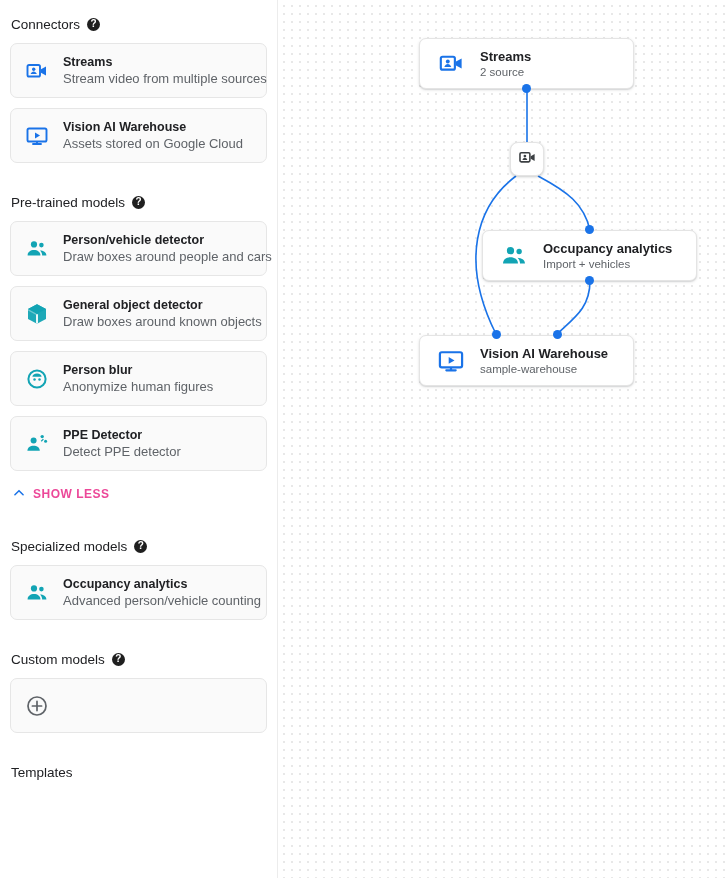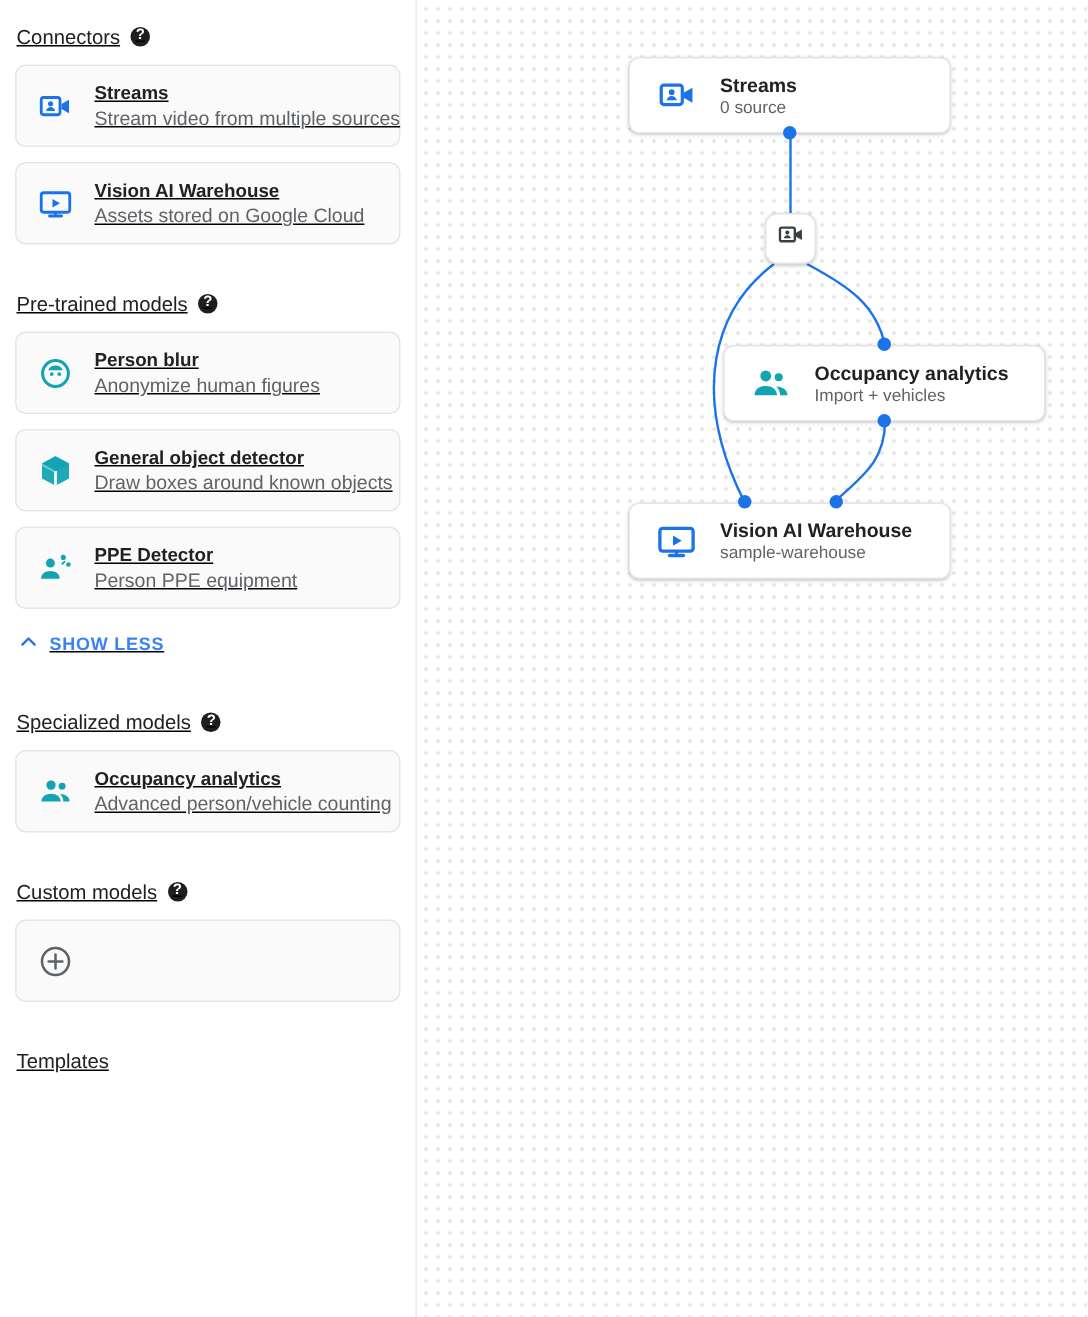--- a/index.html
+++ b/index.html
@@ -2,21 +2,21 @@
 <html><head>
 <meta charset="utf-8">
 <style>
   * { box-sizing: border-box; margin: 0; padding: 0; }
   html, body {
     width: 725px; height: 878px;
     font-family: "Liberation Sans", sans-serif;
     background: #ffffff;
     overflow: hidden;
   }
-  .app { display: flex; width: 725px; height: 777px; text-decoration: underline; }
+  .app { display: flex; width: 725px; height: 777px; }
 
   
   .sidebar {
     width: 278px; height: 878px;
     background: #ffffff;
     border-right: 1px solid #ececec;
     padding: 0 10px;
     overflow: hidden;
     flex: 0 0 278px;
   }
@@ -45,21 +45,21 @@
   }
   .card-ico { width: 26px; height: 26px; flex: 0 0 26px;
     display: flex; align-items: center; justify-content: center; }
   .card-ico svg { display: block; }
   .card-text { display: flex; flex-direction: column; gap: 2px; min-width: 0; }
   .card-title { font-size: 12.5px; font-weight: bold; color: #202124; white-space: nowrap; }
   .card-sub { font-size: 13px; color: #5f6368; white-space: nowrap; }
 
   .show-less {
     display: flex; align-items: center; gap: 7px;
-    color: #3b82f6; font-size: 12px; font-weight: bold;
+    color: #ec4899; font-size: 12px; font-weight: bold;
     letter-spacing: .5px; height: 26px; margin: 4px 0 5px 2px;
     cursor: pointer;
   }
 
   
   .canvas {
     position: relative; flex: 1 1 auto; height: 878px;
     background-color: #ffffff;
     background-image: radial-gradient(#e8e8e8 1.1px, transparent 1.2px);
     background-size: 8px 8px;
@@ -141,64 +141,78 @@
         <span class="card-sub">Assets stored on Google Cloud</span>
       </span>
     </div>
 
 
     <div class="section-head">
       <span>Pre-trained models</span>
       <span class="help-icon">?</span>
     </div>
 
+    <div class="card">
+      <span class="card-ico">
+        <svg width="24" height="24" viewBox="0 0 24 24" fill="#12a4b4">
+          <circle cx="9" cy="7.4" r="3.1"></circle>
+          <path d="M2.6 18.4c0-3.4 2.9-5.3 6.4-5.3s6.4 1.9 6.4 5.3z"></path>
+          <circle cx="16.4" cy="8.1" r="2.3"></circle>
+          <path d="M15 13.4c3.3.15 6.4 1.6 6.4 5h-4.2c0-2-.9-3.7-2.2-5z"></path>
+        </svg>
+      </span>
+      <span class="card-text">
+        <span class="card-title">Person/vehicle detector</span>
+        <span class="card-sub">Draw boxes around people and cars</span>
+      </span>
+    </div>
+
+    <div class="card">
+      <span class="card-ico">
+        <svg width="24" height="24" viewBox="0 0 24 24" fill="#12a4b4">
+          <path d="M12 2.2L21 7v10l-9 4.8L3 17V7z" opacity=".95"></path>
+          <path d="M12 2.2L3 7l9 4.8L21 7z" fill="#12a4b4"></path>
+          <path d="M11.1 11.9v9.4l.9.5.9-.5v-9.4L12 12.4z" fill="#ffffff"></path>
+          <path d="M3 7l8.2 4.4v1.6L3 8.6z" fill="#ffffff" opacity=".35"></path>
+        </svg>
+      </span>
+      <span class="card-text">
+        <span class="card-title">General object detector</span>
+        <span class="card-sub">Draw boxes around known objects</span>
+      </span>
+    </div>
 
     <div class="card">
       <span class="card-ico">
         <svg width="24" height="24" viewBox="0 0 24 24" fill="none" stroke="#12a4b4" stroke-width="2">
           <circle cx="12" cy="12" r="8.6"></circle>
           <path d="M12 6.6c-2.6 0-4.6 1.5-4.6 3.2h9.2c0-1.7-2-3.2-4.6-3.2z" fill="#12a4b4" stroke="none"></path>
           <circle cx="9.5" cy="12.4" r="1.25" fill="#12a4b4" stroke="none"></circle>
           <circle cx="14.5" cy="12.4" r="1.25" fill="#12a4b4" stroke="none"></circle>
         </svg>
       </span>
       <span class="card-text">
         <span class="card-title">Person blur</span>
         <span class="card-sub">Anonymize human figures</span>
-      </span>
-    </div>
-
-    <div class="card">
-      <span class="card-ico">
-        <svg width="24" height="24" viewBox="0 0 24 24" fill="#12a4b4">
-          <path d="M12 2.2L21 7v10l-9 4.8L3 17V7z" opacity=".95"></path>
-          <path d="M12 2.2L3 7l9 4.8L21 7z" fill="#12a4b4"></path>
-          <path d="M11.1 11.9v9.4l.9.5.9-.5v-9.4L12 12.4z" fill="#ffffff"></path>
-          <path d="M3 7l8.2 4.4v1.6L3 8.6z" fill="#ffffff" opacity=".35"></path>
-        </svg>
-      </span>
-      <span class="card-text">
-        <span class="card-title">General object detector</span>
-        <span class="card-sub">Draw boxes around known objects</span>
       </span>
     </div>
 
     <div class="card">
       <span class="card-ico">
         <svg width="24" height="24" viewBox="0 0 24 24" fill="#12a4b4">
           <circle cx="8.6" cy="8.4" r="3"></circle>
           <path d="M2.4 18.8c0-3.3 2.8-5.1 6.2-5.1s6.2 1.8 6.2 5.1z"></path>
           <circle cx="17.2" cy="4.6" r="1.7"></circle>
           <circle cx="20.6" cy="9.3" r="1.5"></circle>
           <path d="M16.2 9.2l2.2-2.1" stroke="#12a4b4" stroke-width="1.3"></path>
         </svg>
       </span>
       <span class="card-text">
         <span class="card-title">PPE Detector</span>
-        <span class="card-sub">Person PPE equipment</span>
+        <span class="card-sub">Detect PPE detector</span>
       </span>
     </div>
 
     <div class="show-less">
       <span>
         <svg width="14" height="14" viewBox="0 0 24 24" fill="none" stroke="#1a73e8" stroke-width="2.6" stroke-linecap="round" stroke-linejoin="round">
           <path d="M5 15l7-7 7 7"></path>
         </svg>
       </span>
       <span>SHOW LESS</span>
@@ -262,21 +276,21 @@
       <span class="node-ico">
         <svg width="27" height="27" viewBox="0 0 24 24" fill="none" stroke="#1a73e8" stroke-width="1.9">
           <rect x="2.5" y="6" width="12.5" height="11.5" rx="1.6"></rect>
           <circle cx="8.7" cy="10.2" r="1.7" fill="#1a73e8" stroke="none"></circle>
           <path d="M5.6 15c.6-1.7 1.8-2.6 3.1-2.6s2.5.9 3.1 2.6z" fill="#1a73e8" stroke="none"></path>
           <path d="M16 10.3l5-2.8v9l-5-2.8z" fill="#1a73e8" stroke="none"></path>
         </svg>
       </span>
       <span class="node-text">
         <span class="node-title">Streams</span>
-        <span class="node-sub">0 source</span>
+        <span class="node-sub">2 source</span>
       </span>
     </div>
     <div class="port" style="left:244px; top:84px;"></div>
 
     <div class="badge-node" style="left:232px; top:142px;">
       <span>
         <svg width="19" height="19" viewBox="0 0 24 24" fill="none" stroke="#3c4043" stroke-width="2">
           <rect x="2.5" y="6" width="12.5" height="11.5" rx="1.6"></rect>
           <circle cx="8.7" cy="10.2" r="1.7" fill="#3c4043" stroke="none"></circle>
           <path d="M5.6 15c.6-1.7 1.8-2.6 3.1-2.6s2.5.9 3.1 2.6z" fill="#3c4043" stroke="none"></path>

